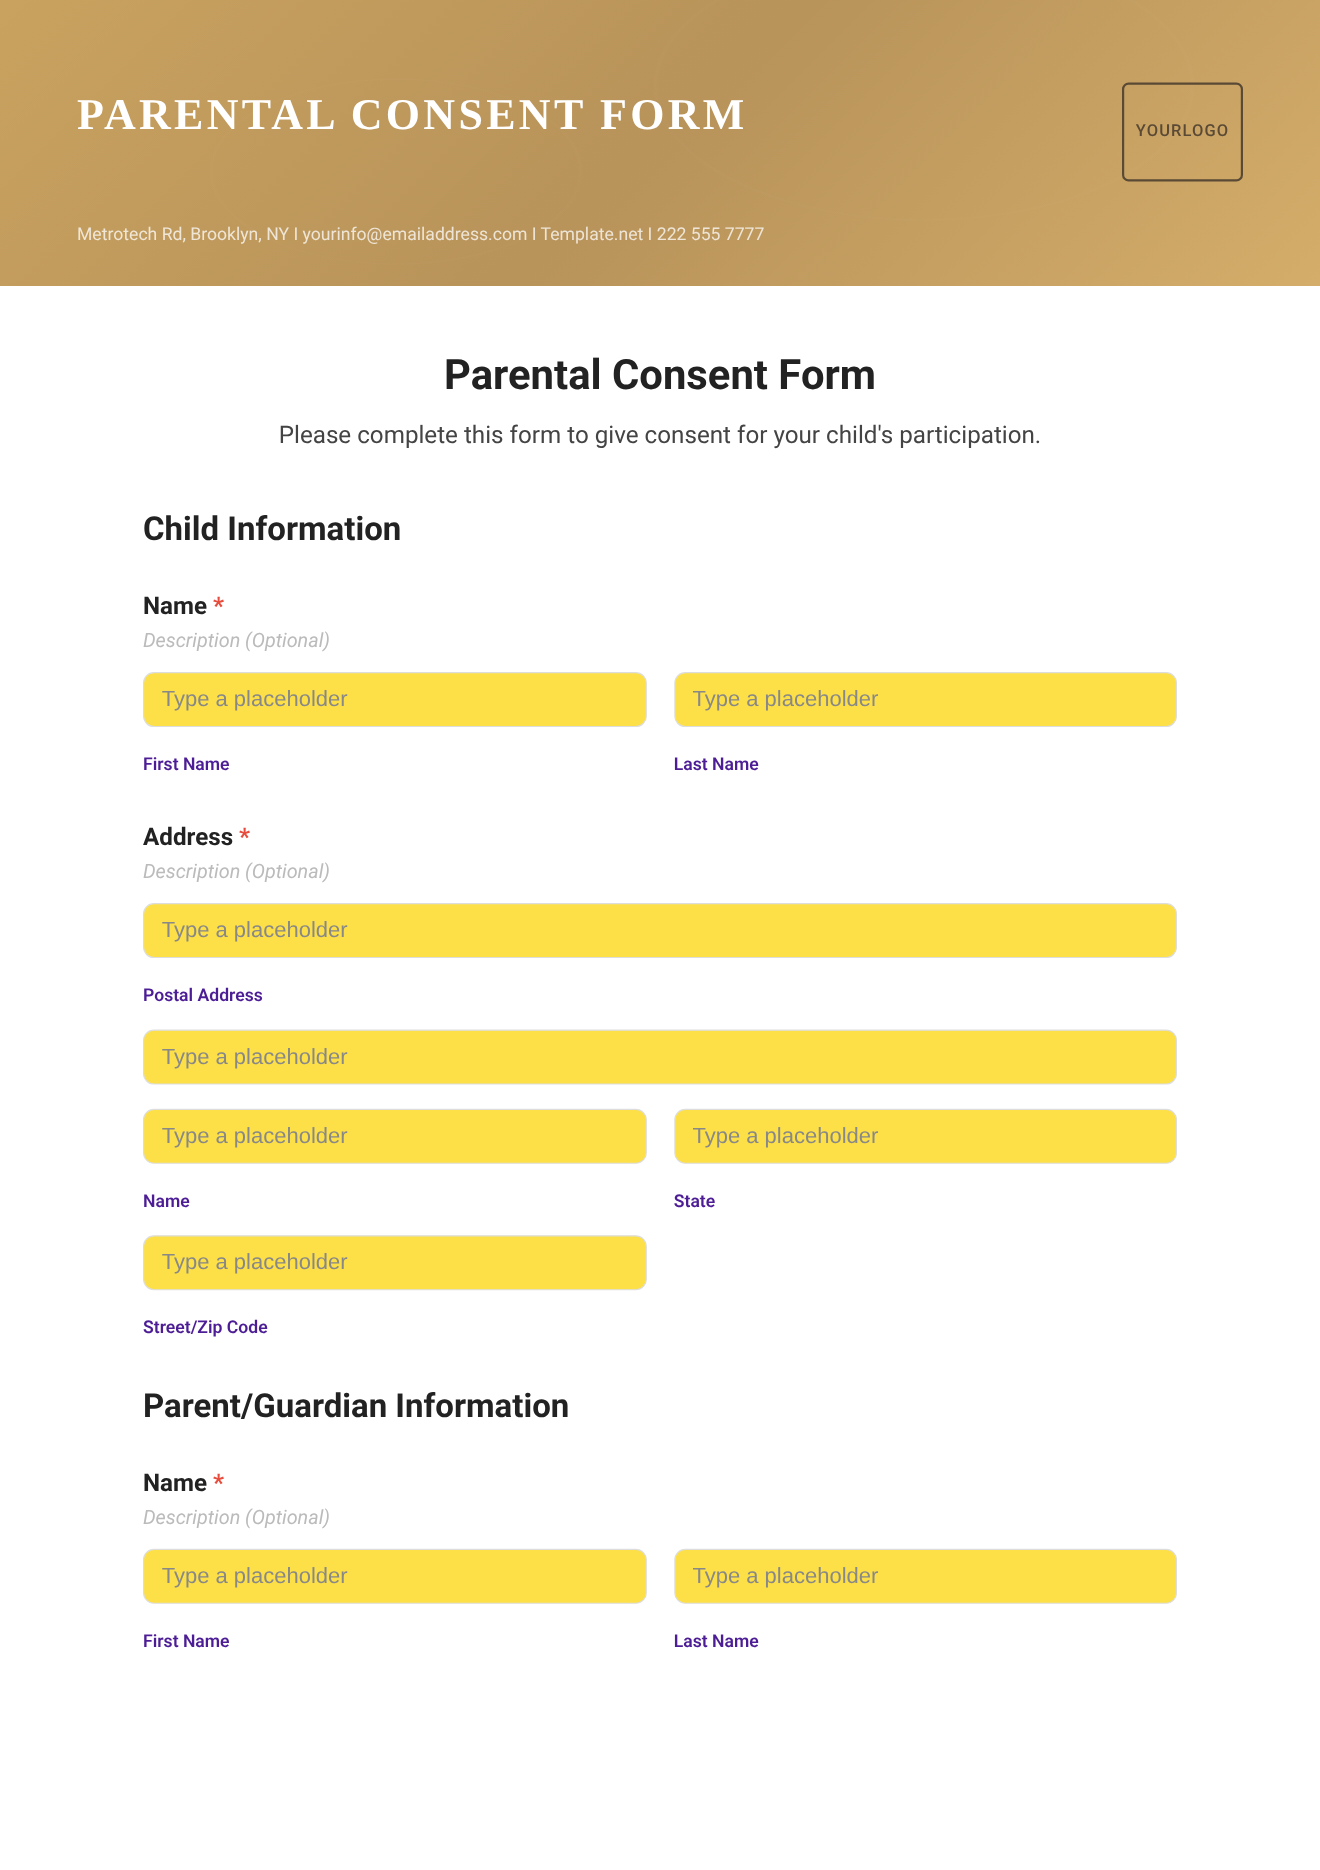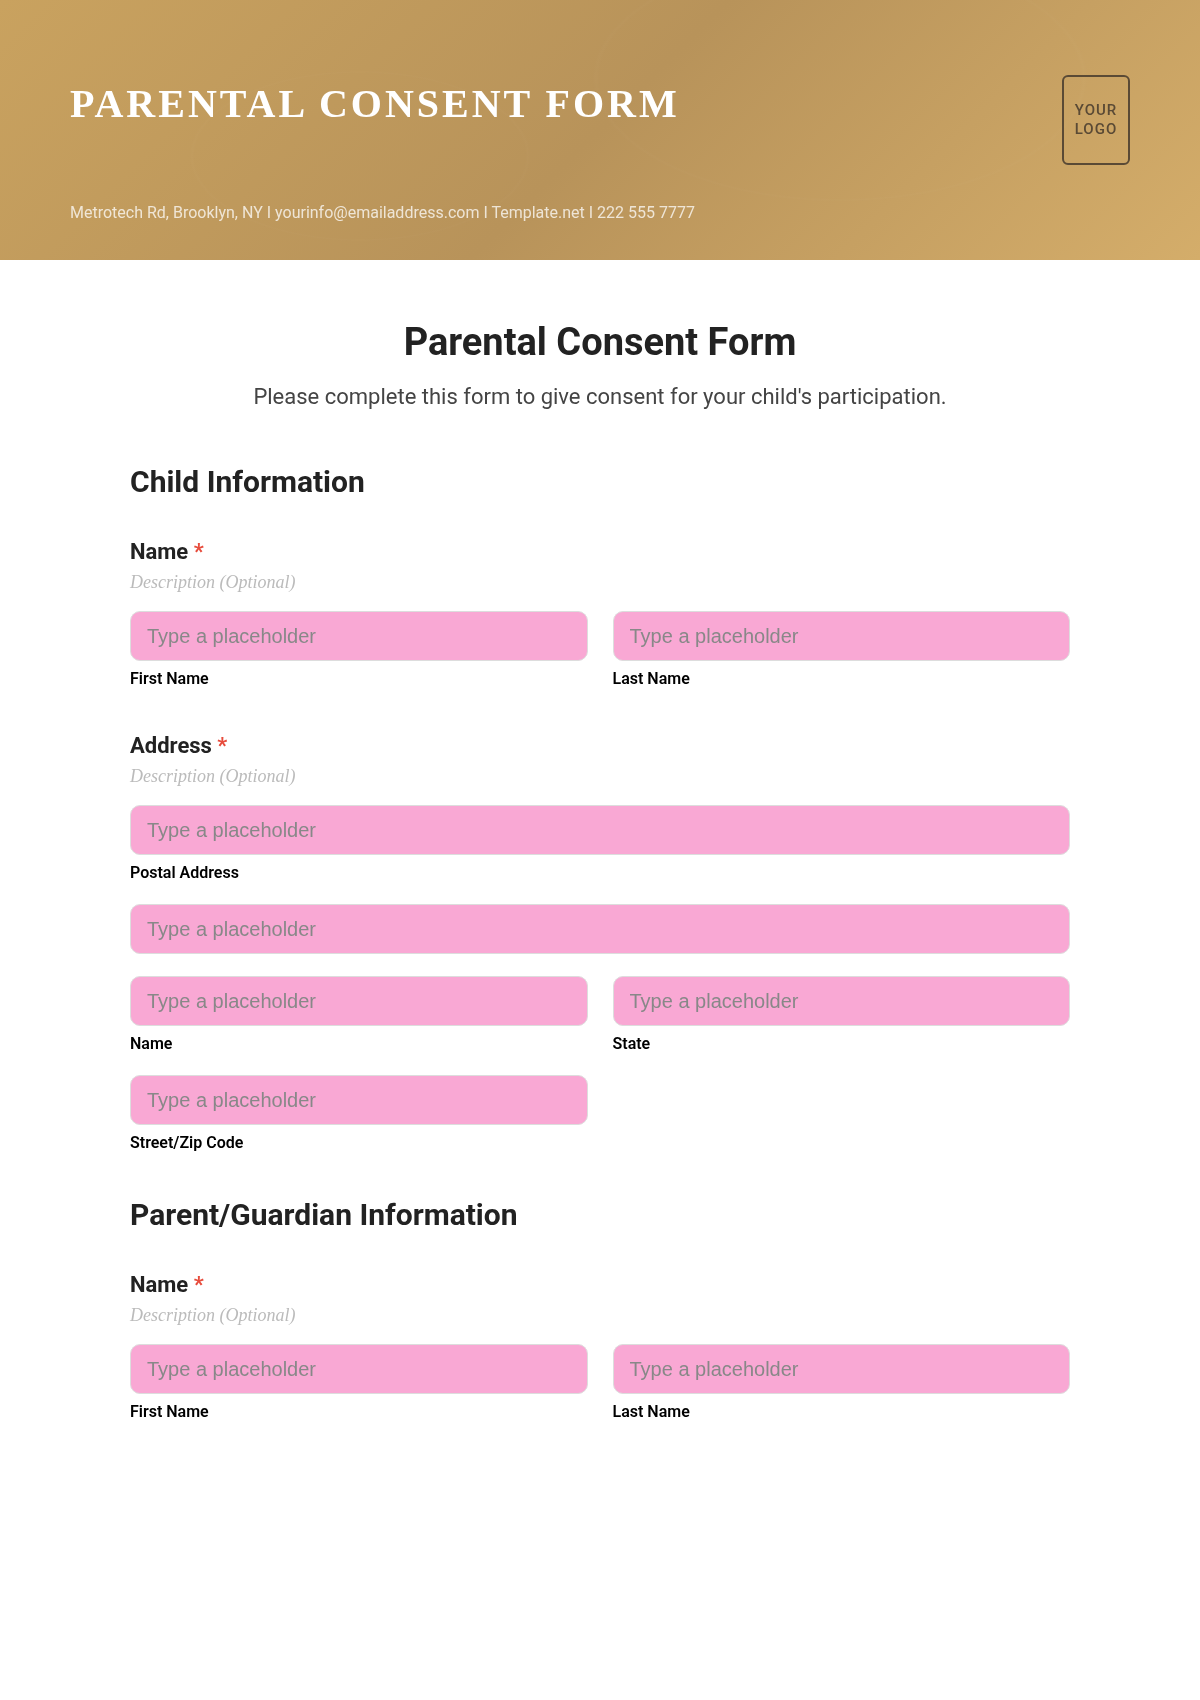--- a/index.html
+++ b/index.html
@@ -34,28 +34,28 @@
     .banner-contact {
       color: rgba(255,255,255,0.75);
       font-size: 16px;
       margin-top: 76px;
       position: relative;
     }
     .logo-box {
       position: absolute;
       right: 70px;
       top: 75px;
-      width: 68px;
+      width: 110px;
       height: 90px;
       border: 2px solid #5a4a35;
       border-radius: 6px;
       display: flex;
       align-items: center;
       justify-content: center;
-      flex-direction: column;
+      flex-direction: row;
       color: #5a4a35;
       font-size: 15px;
       font-weight: 500;
       letter-spacing: 1px;
       line-height: 1.3;
       text-align: center;
     }
     .page {
       padding: 60px 130px 40px 130px;
     }
@@ -88,52 +88,51 @@
       margin-bottom: 8px;
     }
     .required {
       color: #e74c3c;
     }
     .field-desc {
       font-size: 18px;
       color: #bbb;
       font-style: italic;
       margin-bottom: 18px;
-      font-family: Liberation Serif, serif;
     }
     .row {
       display: flex;
       gap: 25px;
       margin-bottom: 22px;
     }
     .col {
       flex: 1;
       display: flex;
       flex-direction: column;
     }
     .col.half { flex: 0 0 calc(50% - 12.5px); }
     input.text-input {
       width: 100%;
       height: 50px;
       border: 1px solid #ddd;
       border-radius: 10px;
       padding: 0 16px;
       font-size: 20px;
       color: #555;
-      background: #f9a8d4;
+      background: #fde047;
       outline: none;
     }
     input.text-input::placeholder {
       color: #888;
     }
     .sublabel {
       font-size: 16px;
-      color: #000000;
+      color: #4c1d95;
       font-weight: 600;
-      margin-top: 8px;
+      margin-top: 24px;
     }
   </style>
 </head>
 <body>
 
 <div class="banner">
   <div class="banner-title">PARENTAL CONSENT FORM</div>
   <div class="logo-box">
     <span>YOUR</span>
     <span>LOGO</span>

